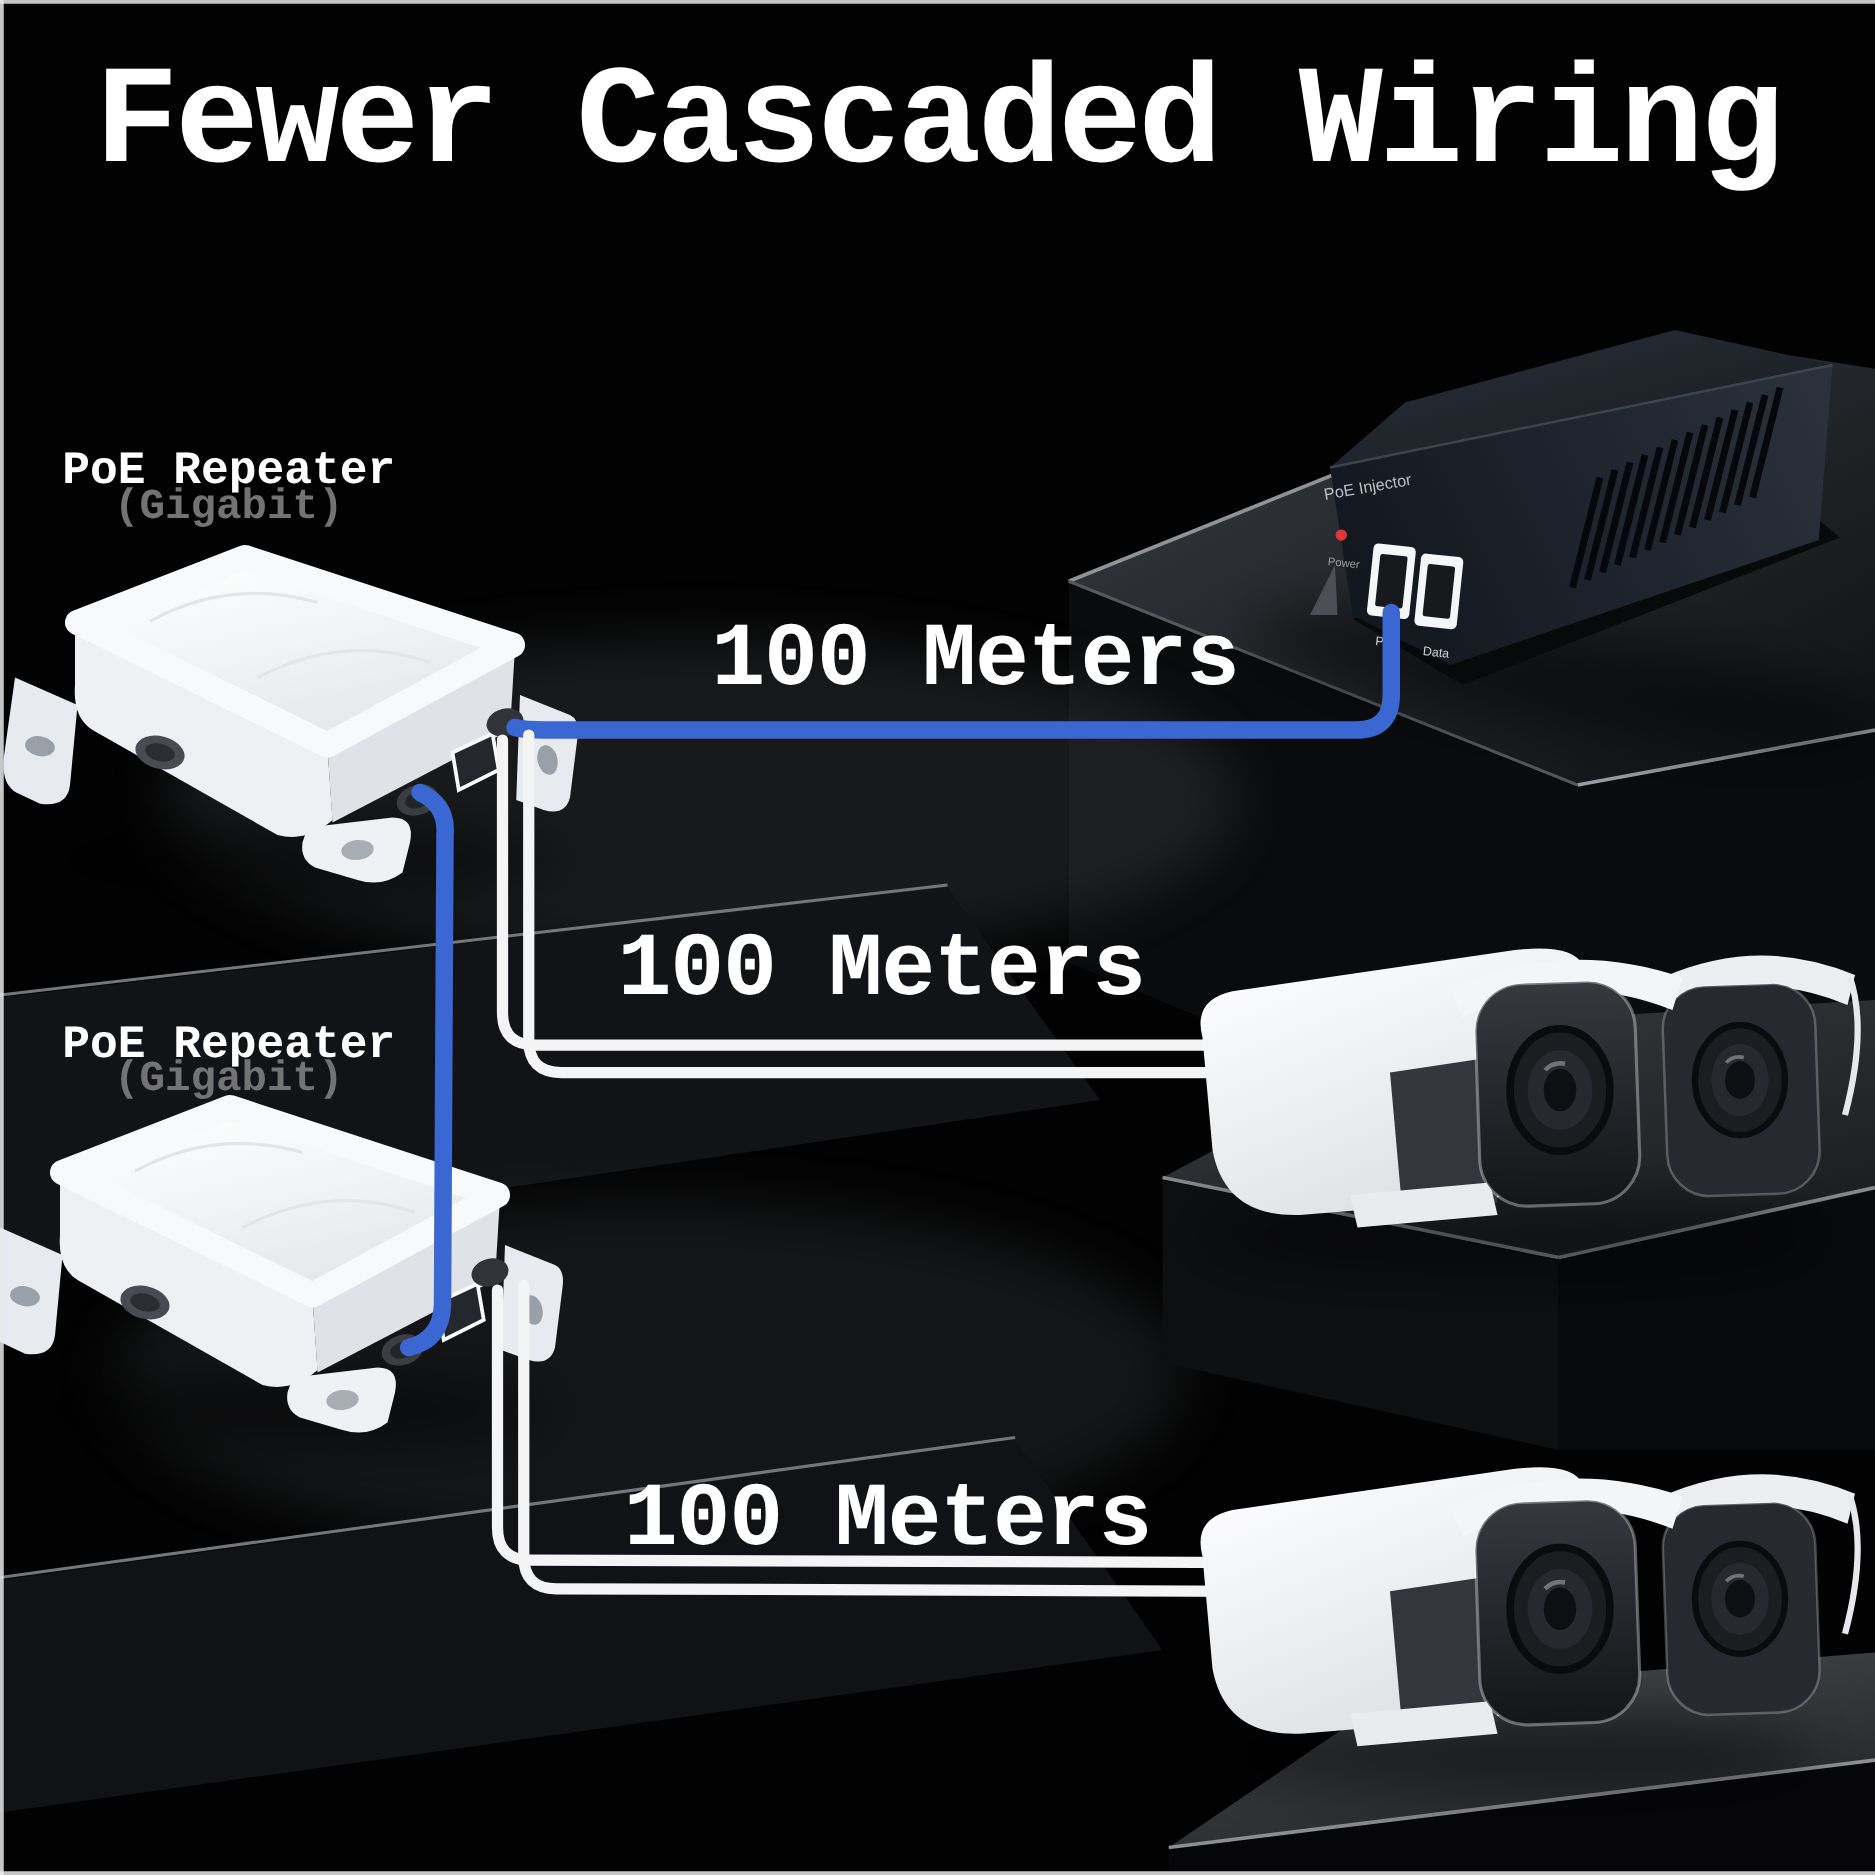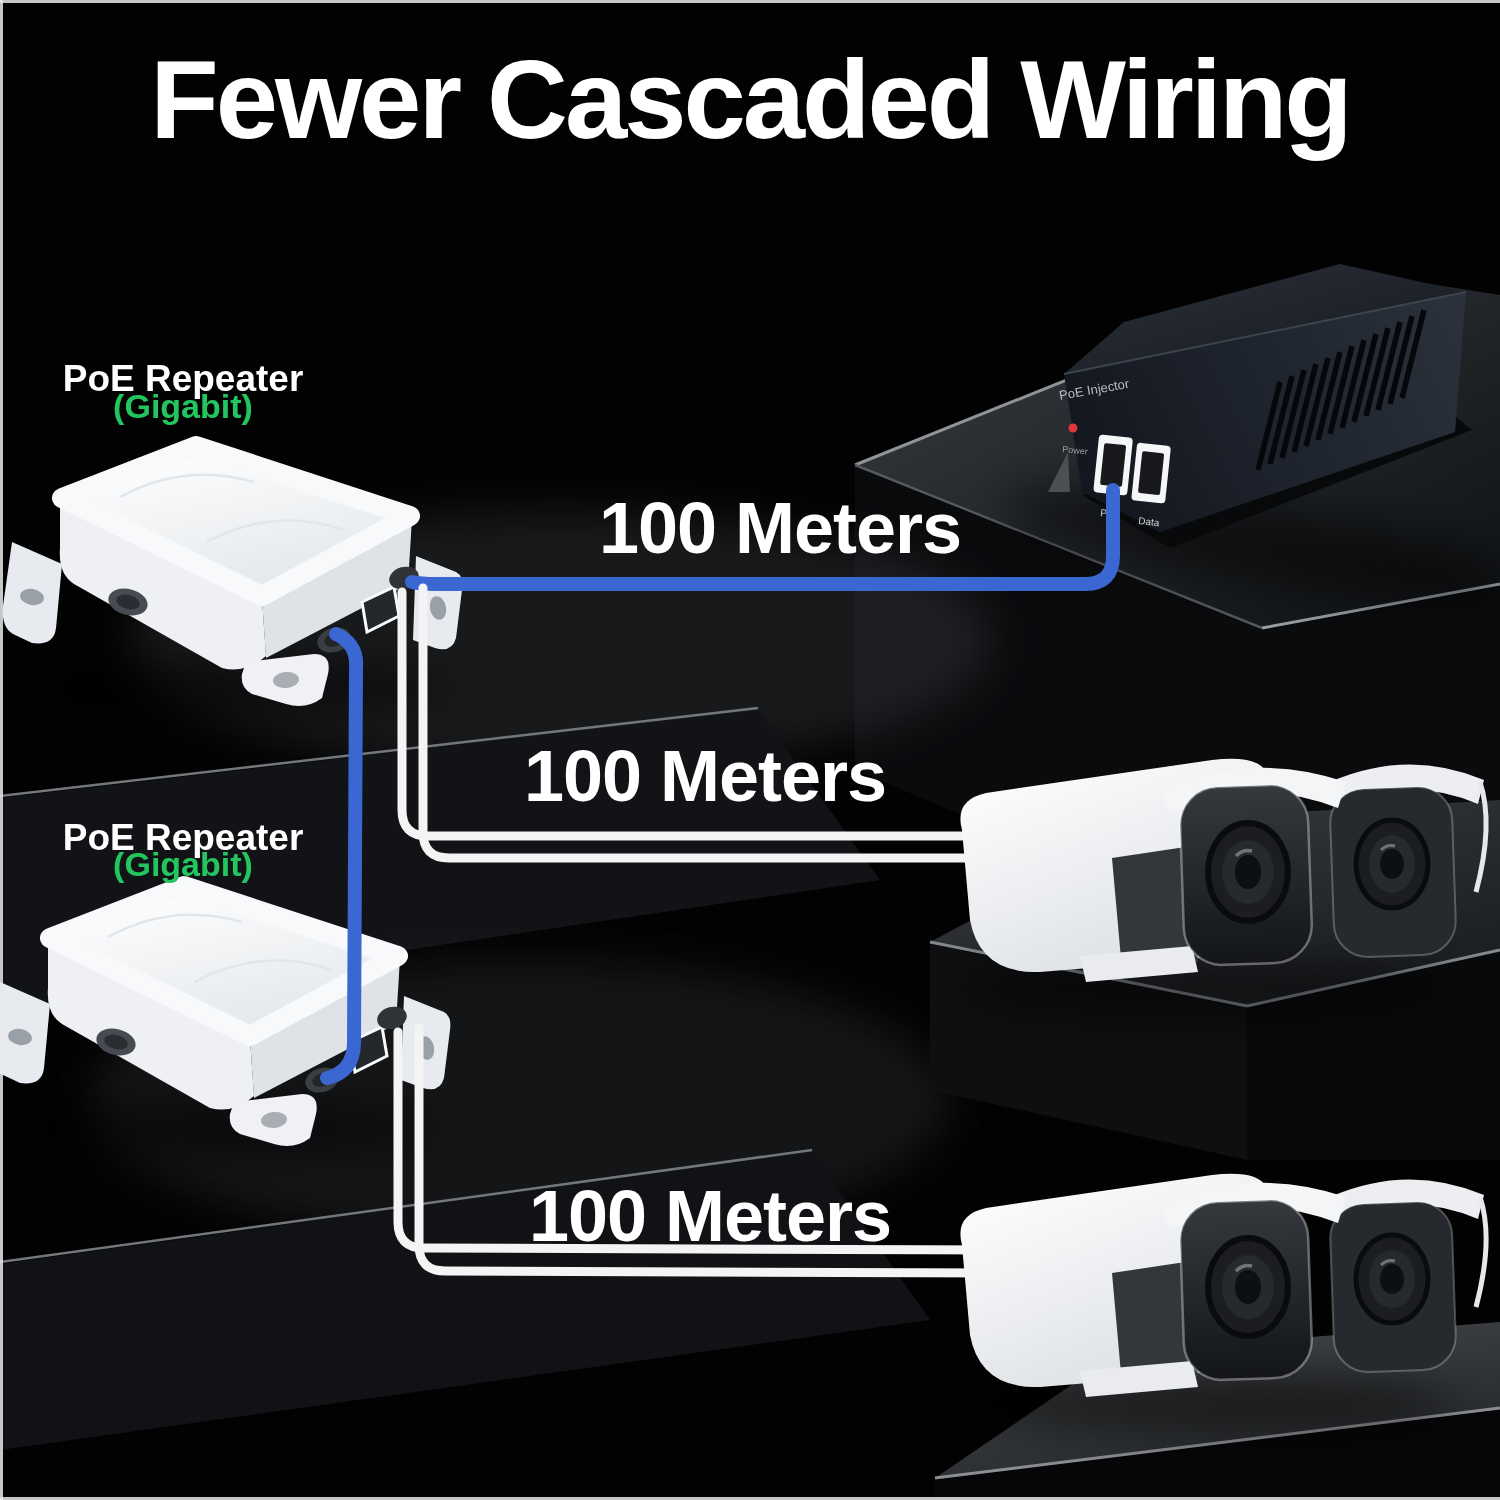--- a/index.html
+++ b/index.html
@@ -4,27 +4,27 @@
 <style>
   html,body{margin:0;padding:0;background:#000;}
   .canvas{
     position:relative;width:1500px;height:1500px;background:#020202;
     overflow:hidden;font-family:"Liberation Sans",sans-serif;
   }
   .scene{position:absolute;left:0;top:0;width:1500px;height:1500px;}
   .lbl{
     position:absolute;transform:translate(-50%,-50%);
     color:#fff;font-weight:bold;white-space:nowrap;z-index:5;
-    text-align:left;line-height:1;
+    text-align:left;line-height:1;font-family:Liberation Mono, monospace;
   }
   .title{font-size:112px;letter-spacing:-3px;}
   .psu-label{font-size:50px;letter-spacing:-1px;}
   .dist{font-size:72px;letter-spacing:-1px;}
   .rep-name{font-size:37px;margin-top:11px;}
-  .rep-spec{font-size:34px;color:#22c55e;}
+  .rep-spec{font-size:34px;color:#737373;}
   .edge{position:absolute;background:#e9e9e9;opacity:.85;z-index:6;}
   .edge-left{left:0;top:0;width:3px;height:100%;}
   .edge-top{left:0;top:0;width:100%;height:3px;}
   .edge-bottom{left:0;bottom:0;width:100%;height:3px;}
 </style>
 </head>
 <body>
 
 <div class="canvas">
 

